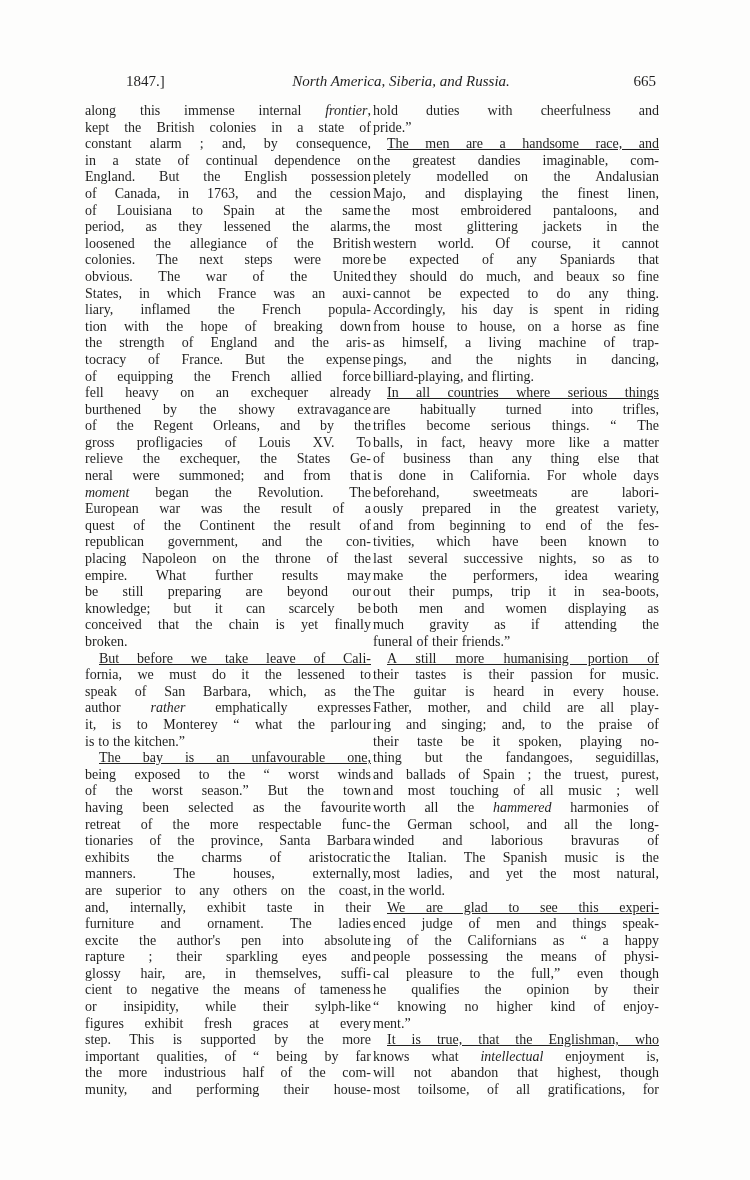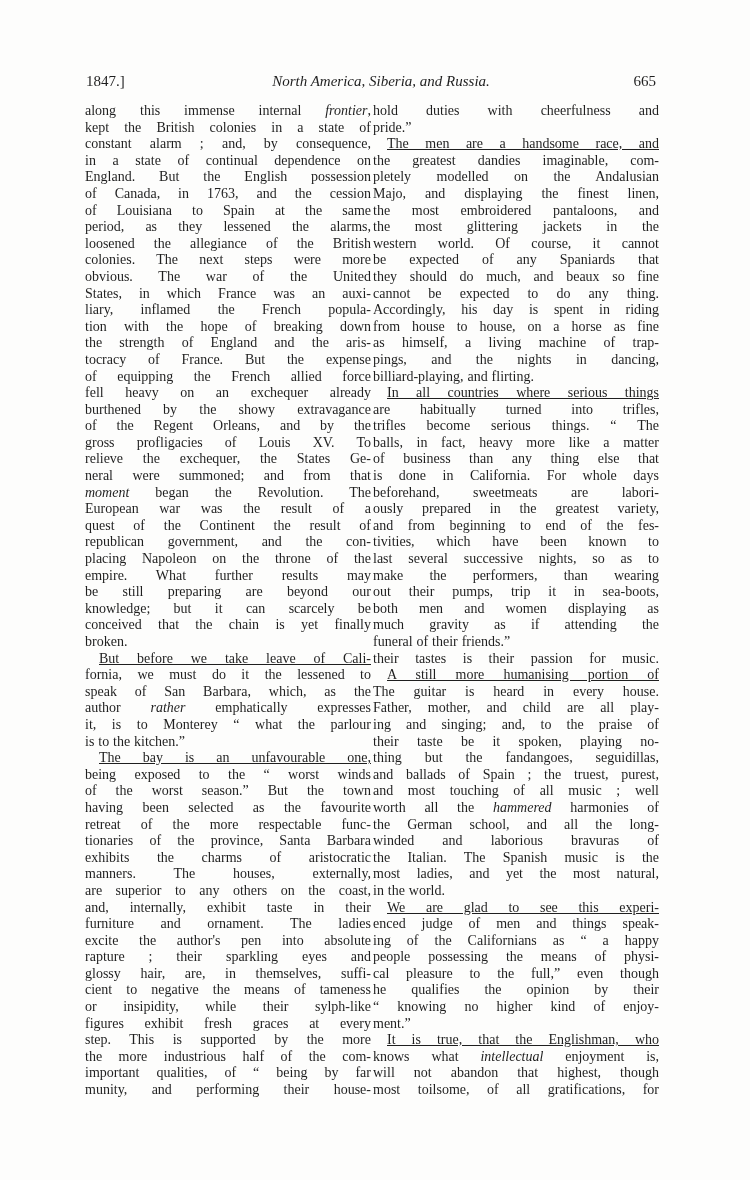--- a/index.html
+++ b/index.html
@@ -11,21 +11,21 @@
     position: relative; width: 750px; height: 1180px;
     background: #fdfdfc;
     font-family: "Liberation Serif", serif;
     color: #1f1f1f;
   }
   .header {
     position: absolute; top: 73px; left: 86px; width: 570px;
     display: flex; align-items: baseline;
     font-size: 15px;
   }
-  .header .date { width: 90px; }
+  .header .date { width: 90px; margin-left: 40px; }
   .header .title { flex: 1; text-align: center; font-style: italic; }
   .header .pageno { width: 70px; text-align: right; }
   .columns {
     position: absolute; top: 103px; left: 85px; width: 588px;
     display: flex; gap: 2px;
   }
   .col { width: 286px; font-size: 14px; line-height: 16.6px; }
   .line {
     text-align: justify;
     text-align-last: justify;
@@ -97,22 +97,22 @@
         <div class="line">are superior to any others on the coast,</div>
         <div class="line">and, internally, exhibit taste in their</div>
         <div class="line">furniture and ornament. The ladies</div>
         <div class="line">excite the author's pen into absolute</div>
         <div class="line">rapture ; their sparkling eyes and</div>
         <div class="line">glossy hair, are, in themselves, suffi-</div>
         <div class="line">cient to negative the means of tameness</div>
         <div class="line">or insipidity, while their sylph-like</div>
         <div class="line">figures exhibit fresh graces at every</div>
         <div class="line">step. This is supported by the more</div>
+        <div class="line">important qualities, of “ being by far</div>
         <div class="line">the more industrious half of the com-</div>
-        <div class="line">important qualities, of “ being by far</div>
         <div class="line">munity, and performing their house-</div>
       </div>
     <div class="col">
         <div class="line">hold duties with cheerfulness and</div>
         <div class="line pend">pride.”</div>
         <div class="line indent">The men are a handsome race, and</div>
         <div class="line">the greatest dandies imaginable, com-</div>
         <div class="line">pletely modelled on the Andalusian</div>
         <div class="line">Majo, and displaying the finest linen,</div>
         <div class="line">the most embroidered pantaloons, and</div>
@@ -130,27 +130,27 @@
         <div class="line">are habitually turned into trifles,</div>
         <div class="line">trifles become serious things. “ The</div>
         <div class="line">balls, in fact, heavy more like a matter</div>
         <div class="line">of business than any thing else that</div>
         <div class="line">is done in California. For whole days</div>
         <div class="line">beforehand, sweetmeats are labori-</div>
         <div class="line">ously prepared in the greatest variety,</div>
         <div class="line">and from beginning to end of the fes-</div>
         <div class="line">tivities, which have been known to</div>
         <div class="line">last several successive nights, so as to</div>
-        <div class="line">make the performers, than wearing</div>
+        <div class="line">make the performers, idea wearing</div>
         <div class="line">out their pumps, trip it in sea-boots,</div>
         <div class="line">both men and women displaying as</div>
         <div class="line">much gravity as if attending the</div>
         <div class="line pend">funeral of their friends.”</div>
+        <div class="line indent">A still more humanising portion of</div>
         <div class="line">their tastes is their passion for music.</div>
-        <div class="line indent">A still more humanising portion of</div>
         <div class="line">The guitar is heard in every house.</div>
         <div class="line">Father, mother, and child are all play-</div>
         <div class="line">ing and singing; and, to the praise of</div>
         <div class="line">their taste be it spoken, playing no-</div>
         <div class="line">thing but the fandangoes, seguidillas,</div>
         <div class="line">and ballads of Spain ; the truest, purest,</div>
         <div class="line">and most touching of all music ; well</div>
         <div class="line">worth all the <i>hammered</i> harmonies of</div>
         <div class="line">the German school, and all the long-</div>
         <div class="line">winded and laborious bravuras of</div>

